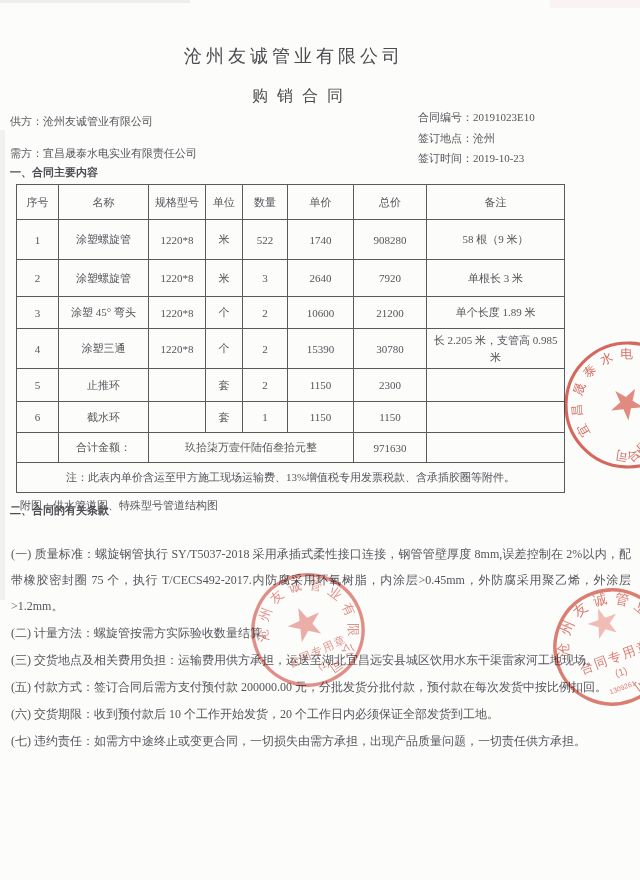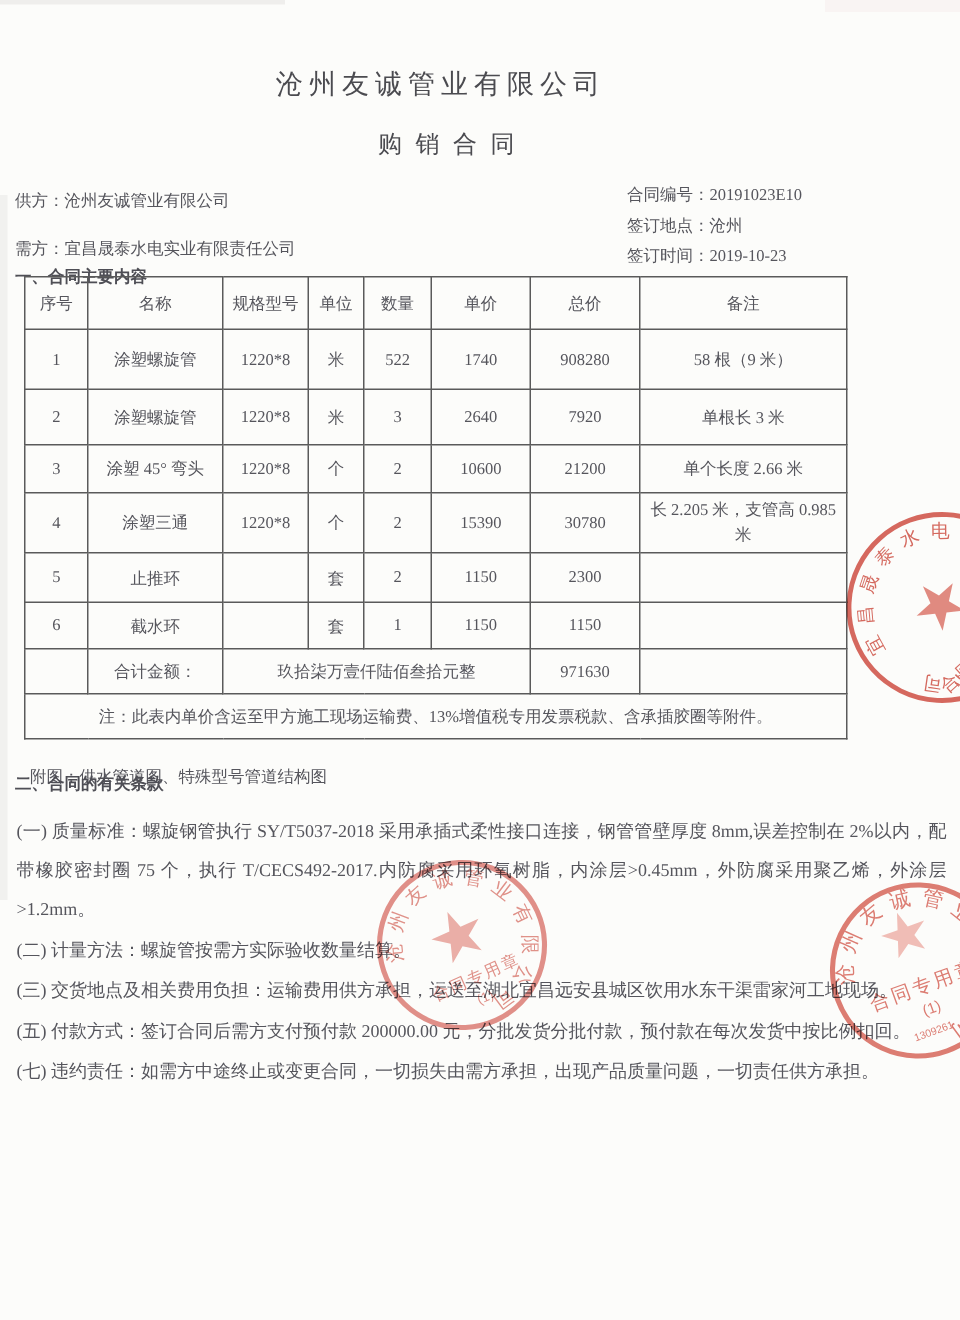--- a/index.html
+++ b/index.html
@@ -11,21 +11,21 @@
   }
   .scan-edge-left{position:absolute;left:0;top:130px;width:5px;height:470px;background:#ececea;opacity:.7;}
   .scan-edge-top{position:absolute;left:0;top:0;width:190px;height:3px;background:#efeeec;}
   .scan-edge-tr{position:absolute;right:0;top:0;width:90px;height:8px;background:#f6eeee;opacity:.6;}
 
   .title{position:absolute;top:44px;left:0;width:640px;text-align:center;
     font-size:18px;letter-spacing:4px;color:#4b4b50;transform:translateX(-26px);}
   .subtitle{position:absolute;top:86px;left:0;width:640px;text-align:center;
     font-size:16px;letter-spacing:9px;color:#4b4b50;transform:translateX(-18px);}
 
-  .line{position:absolute;font-size:11px;color:#55555c;white-space:nowrap;margin-top:12px;}
+  .line{position:absolute;font-size:11px;color:#55555c;white-space:nowrap;}
   .supplier{left:10px;top:114px;}
   .buyer{left:10px;top:146px;}
   .meta1{left:418px;top:110px;}
   .meta2{left:418px;top:131px;}
   .meta3{left:418px;top:151px;}
   .sec1{left:10px;top:165px;font-weight:bold;color:#4e4e55;}
 
   table.items{position:absolute;left:16px;top:184px;width:548px;border-collapse:collapse;table-layout:fixed;}
   table.items td,table.items th{border:1px solid #5a5a5a;font-size:11px;font-weight:normal;
     color:#55555c;text-align:center;padding:0 2px;overflow:hidden;}
@@ -103,21 +103,21 @@
     <td>单根长 3 米</td>
   </tr>
   <tr class="r3">
     <td>3</td>
     <td>涂塑 45° 弯头</td>
     <td>1220*8</td>
     <td>个</td>
     <td>2</td>
     <td>10600</td>
     <td>21200</td>
-    <td>单个长度 2.66 米</td>
+    <td>单个长度 1.89 米</td>
   </tr>
   <tr class="r4">
     <td>4</td>
     <td>涂塑三通</td>
     <td>1220*8</td>
     <td>个</td>
     <td>2</td>
     <td>15390</td>
     <td>30780</td>
     <td>长 2.205 米，支管高 0.985 米</td>
@@ -156,20 +156,21 @@
   </table>
 
 <div class="line attach">附图：供水管道图、特殊型号管道结构图</div>
 <div class="line sec2">二、合同的有关条款</div>
 
 <div class="terms">
   <p>(一) 质量标准：螺旋钢管执行 SY/T5037-2018 采用承插式柔性接口连接，钢管管壁厚度 8mm,误差控制在 2%以内，配带橡胶密封圈 75 个，执行 T/CECS492-2017.内防腐采用环氧树脂，内涂层&gt;0.45mm，外防腐采用聚乙烯，外涂层&gt;1.2mm。</p>
   <p>(二) 计量方法：螺旋管按需方实际验收数量结算。</p>
   <p>(三) 交货地点及相关费用负担：运输费用供方承担，运送至湖北宜昌远安县城区饮用水东干渠雷家河工地现场。</p>
   <p>(五) 付款方式：签订合同后需方支付预付款 200000.00 元，分批发货分批付款，预付款在每次发货中按比例扣回。</p>
+  <p>(六) 交货期限：收到预付款后 10 个工作开始发货，20 个工作日内必须保证全部发货到工地。</p>
   <p>(七) 违约责任：如需方中途终止或变更合同，一切损失由需方承担，出现产品质量问题，一切责任供方承担。</p>
 </div>
 
 <svg class="seal" style="left:556px;top:333px;" width="84" height="146" viewBox="556 333 84 146">
   <g transform="rotate(-42 628 405)" opacity="0.82">
     <circle cx="628" cy="405" r="62" fill="none" stroke="#d0493e" stroke-width="3.2"></circle>
     <path id="buyerRing" d="M 581 405 a 47 47 0 1 1 94 0 a 47 47 0 1 1 -94 0" fill="none"></path>
     <text font-size="12.5" fill="#cf4b3f" letter-spacing="1">
       <textPath href="#buyerRing" startOffset="4" textLength="265" lengthAdjust="spacing">宜昌晟泰水电实业有限责任公司</textPath>
     </text>

